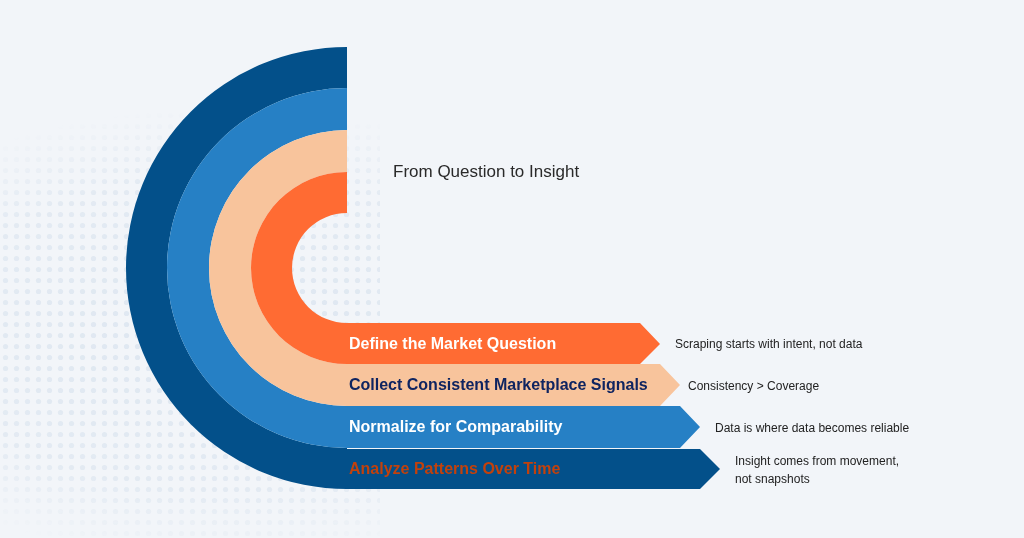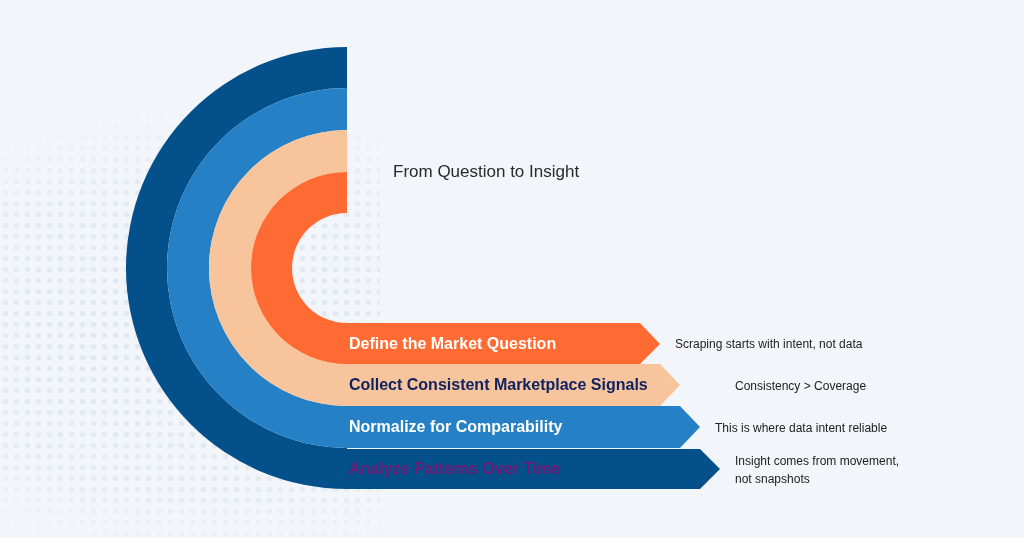--- a/index.html
+++ b/index.html
@@ -69,21 +69,21 @@
 </svg>
 
 <h1 class="title">
   <br>
 </h1>
 <div class="subtitle">From Question to Insight</div>
 
 <div class="step-label" style="top:323px;color:#ffffff;">Define the Market Question</div>
 <div class="step-label" style="top:364px;color:#0f2460;">Collect Consistent Marketplace Signals</div>
 <div class="step-label" style="top:406px;color:#ffffff;">Normalize for Comparability</div>
-<div class="step-label" style="top:448px;color:#701a75;">Analyze Patterns Over Time</div>
+<div class="step-label" style="top:448px;color:#c2410c;">Analyze Patterns Over Time</div>
 
 <div class="step-desc" style="left:675px;top:335px;">Scraping starts with intent, not data</div>
-<div class="step-desc" style="left:735px;top:377px;">Consistency &gt; Coverage</div>
-<div class="step-desc" style="left:715px;top:419px;">This is where data intent reliable</div>
+<div class="step-desc" style="left:688px;top:377px;">Consistency &gt; Coverage</div>
+<div class="step-desc" style="left:715px;top:419px;">Data is where data becomes reliable</div>
 <div class="step-desc" style="left:735px;top:452px;">
   <span>Insight comes from movement,</span><br>
   <span>not snapshots</span>
 </div>
 
 </body></html>

